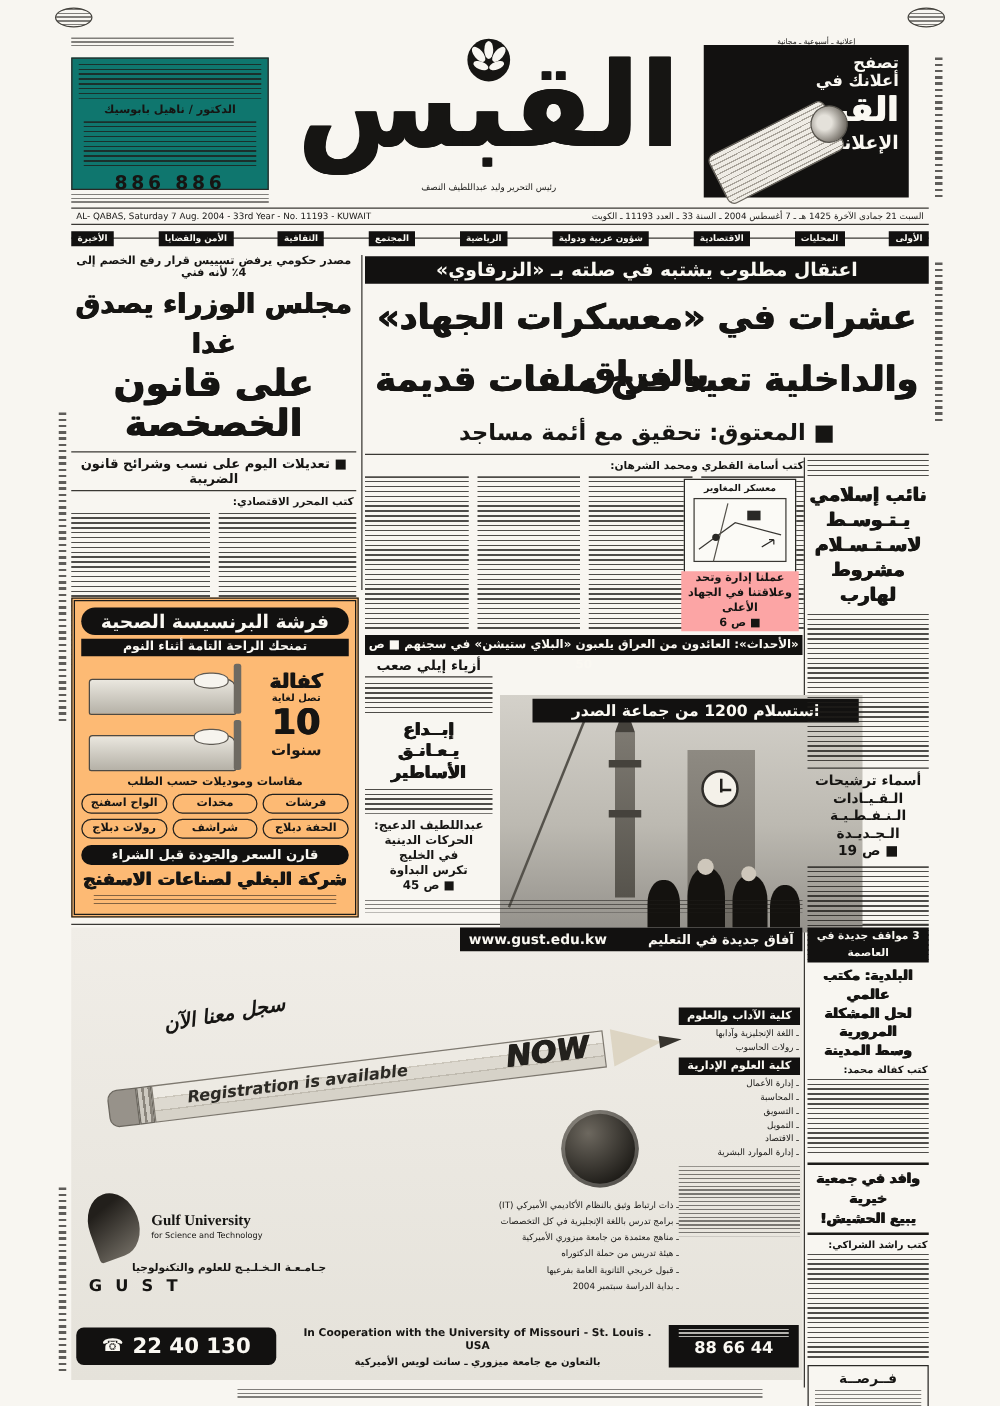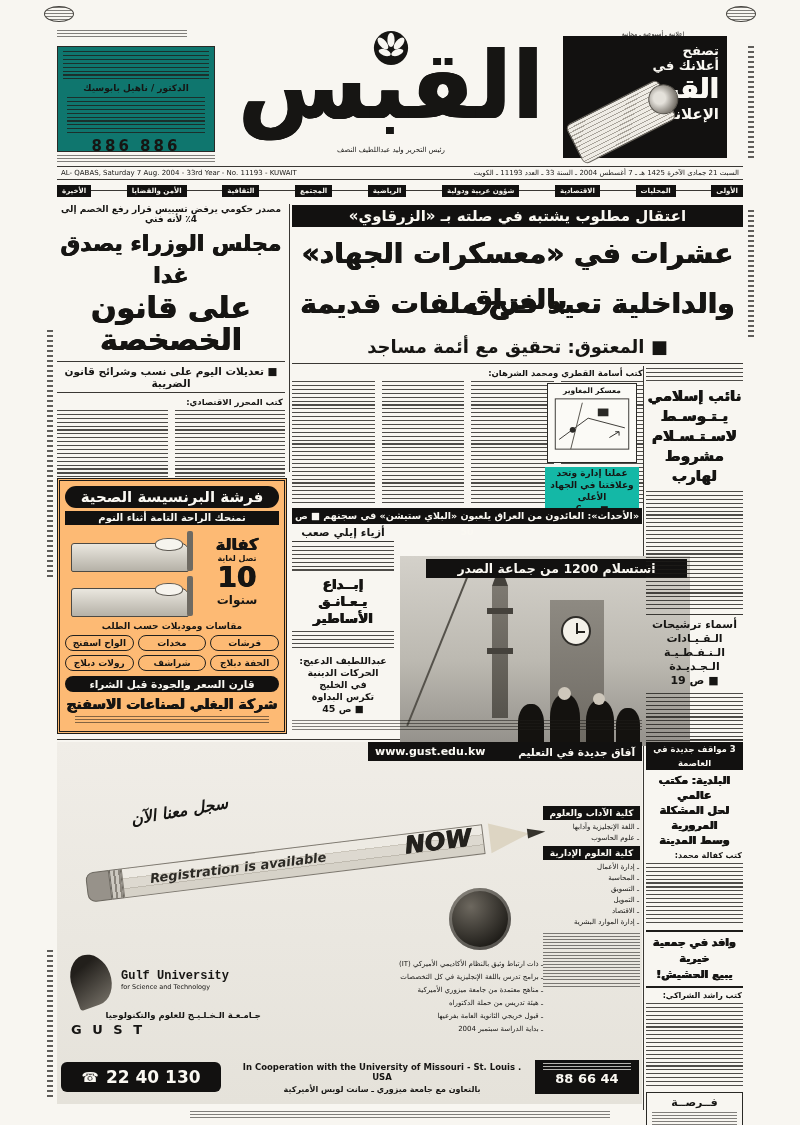--- a/index.html
+++ b/index.html
@@ -161,21 +161,21 @@
         <div class="ctr b" style="font-size:7.5px">معسكر المغاوير</div>
         <svg viewBox="0 0 84 60" width="84" height="58">
           <rect x="4" y="4" width="76" height="52" fill="none" stroke="#3a3834"></rect>
           <path d="M8 46 L38 24 L76 34" stroke="#3a3834" fill="none"></path>
           <path d="M20 56 L32 8" stroke="#55524b" fill="none"></path>
           <rect x="48" y="14" width="11" height="8" fill="#2a2926"></rect>
           <circle cx="22" cy="36" r="3" fill="#2a2926"></circle>
           <path d="M60 44 l10 -6 M70 38 l-4 0 M70 38 l0 4" stroke="#2a2926" fill="none"></path>
         </svg>
       </div>
-      <div class="abs ctr b" style="left:253px;top:86px;width:94px;font-size:9px;line-height:12px;background:#14b8a6">
+      <div class="abs ctr b" style="left:253px;top:76px;width:94px;font-size:9px;line-height:12px;background:#fca5a5">
         <div>عملنا إدارة وتحد</div>
         <div>وعلاقتنا في الجهاد الأعلى</div>
         <div>■ ص 6</div>
       </div>
     </div>
   </div>
 
   <div class="abs inv rtl ctr b" style="left:292px;top:508px;width:350px;height:16px;font-size:9.5px;line-height:16px">«الأحداث»: العائدون من العراق يلعبون «البلاي ستيشن» في سجنهم ■ ص 50</div>
 
   <div class="abs rtl" style="left:292px;top:526px;width:102px;height:190px">
@@ -283,21 +283,21 @@
       <div class="pen-wood"></div>
       <div class="pen-tip"></div>
       <div class="abs ltr b" style="left:64px;top:14px;font-size:13px;font-style:italic;color:#2c2a25">Registration is available</div>
       <div class="abs ltr b hvy" style="right:84px;top:6px;font-size:24px;font-style:italic;color:#23211d">NOW</div>
     </div>
 
     <div class="abs rtl" style="left:486px;top:64px;width:97px">
       <div class="inv ctr b" style="font-size:9px;line-height:14px">كلية الآداب والعلوم</div>
       <div style="font-size:7px;line-height:11px;padding:2px 1px">
         <div>ـ اللغة الإنجليزية وآدابها</div>
-        <div>ـ علوم الحاسوب</div>
+        <div>ـ رولات الحاسوب</div>
       </div>
       <div class="inv ctr b" style="font-size:9px;line-height:14px">كلية العلوم الإدارية</div>
       <div style="font-size:7px;line-height:11px;padding:2px 1px">
         <div>ـ إدارة الأعمال</div>
         <div>ـ المحاسبة</div>
         <div>ـ التسويق</div>
         <div>ـ التمويل</div>
         <div>ـ الاقتصاد</div>
         <div>ـ إدارة الموارد البشرية</div>
       </div>
@@ -311,21 +311,21 @@
       <div>ـ مناهج معتمدة من جامعة ميزوري الأميركية</div>
       <div>ـ هيئة تدريس من حملة الدكتوراه</div>
       <div>ـ قبول خريجي الثانوية العامة بفرعيها</div>
       <div>ـ بداية الدراسة سبتمبر 2004</div>
     </div>
 
     <div class="abs" style="left:14px;top:212px;width:190px">
       <div style="display:flex;gap:10px;align-items:center">
         <div class="droplet"></div>
         <div class="ltr">
-          <div class="b" style="font-size:12px;font-family:Liberation Mono, monospace">Gulf University</div>
+          <div class="b" style="font-size:12px;font-family:Liberation Serif, serif">Gulf University</div>
           <div style="font-size:6.5px">for Science and Technology</div>
         </div>
       </div>
       <div class="rtl b" style="font-size:8.5px;margin-top:4px">جـامـعـة الـخـلـيـج للعلوم والتكنولوجيا</div>
       <div class="ltr b" style="font-size:13px;letter-spacing:3px;margin-top:2px">G U S T</div>
     </div>
 
     <div class="abs inv" style="left:4px;top:320px;width:160px;height:30px;border-radius:6px;display:flex;align-items:center;justify-content:center;gap:7px">
       <span style="font-size:14px">☎</span>
       <span class="ltr b" style="font-size:17px">22 40 130</span>

